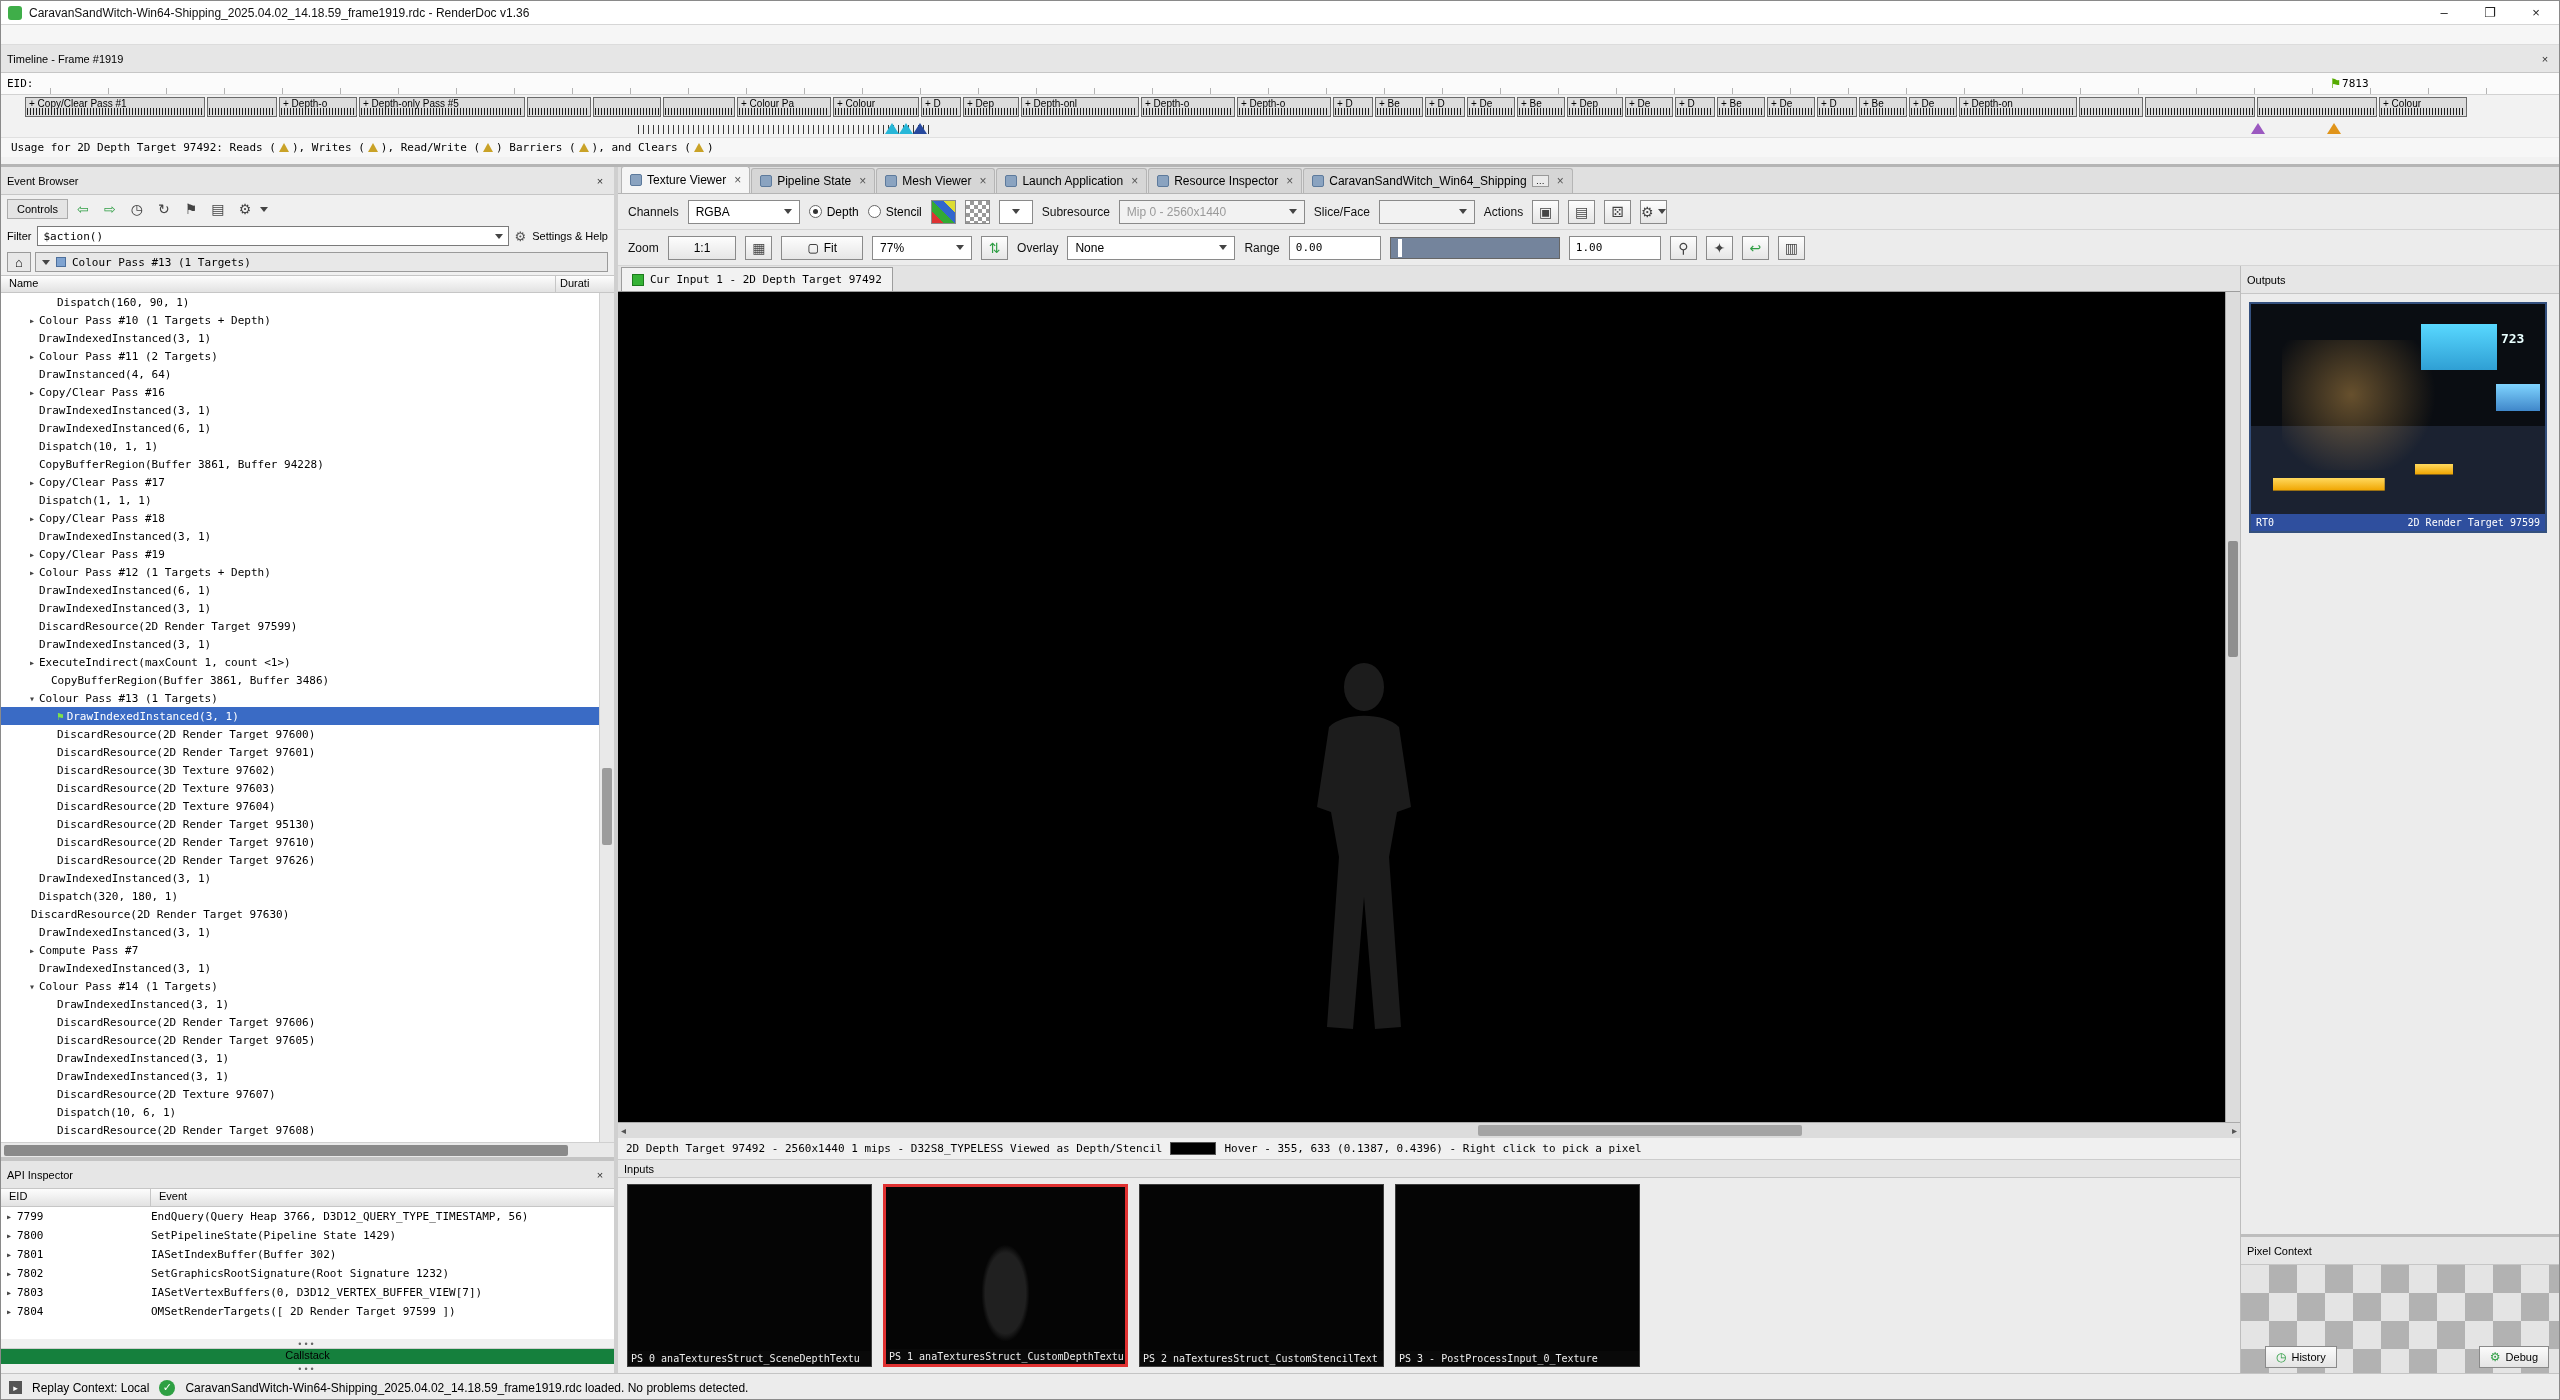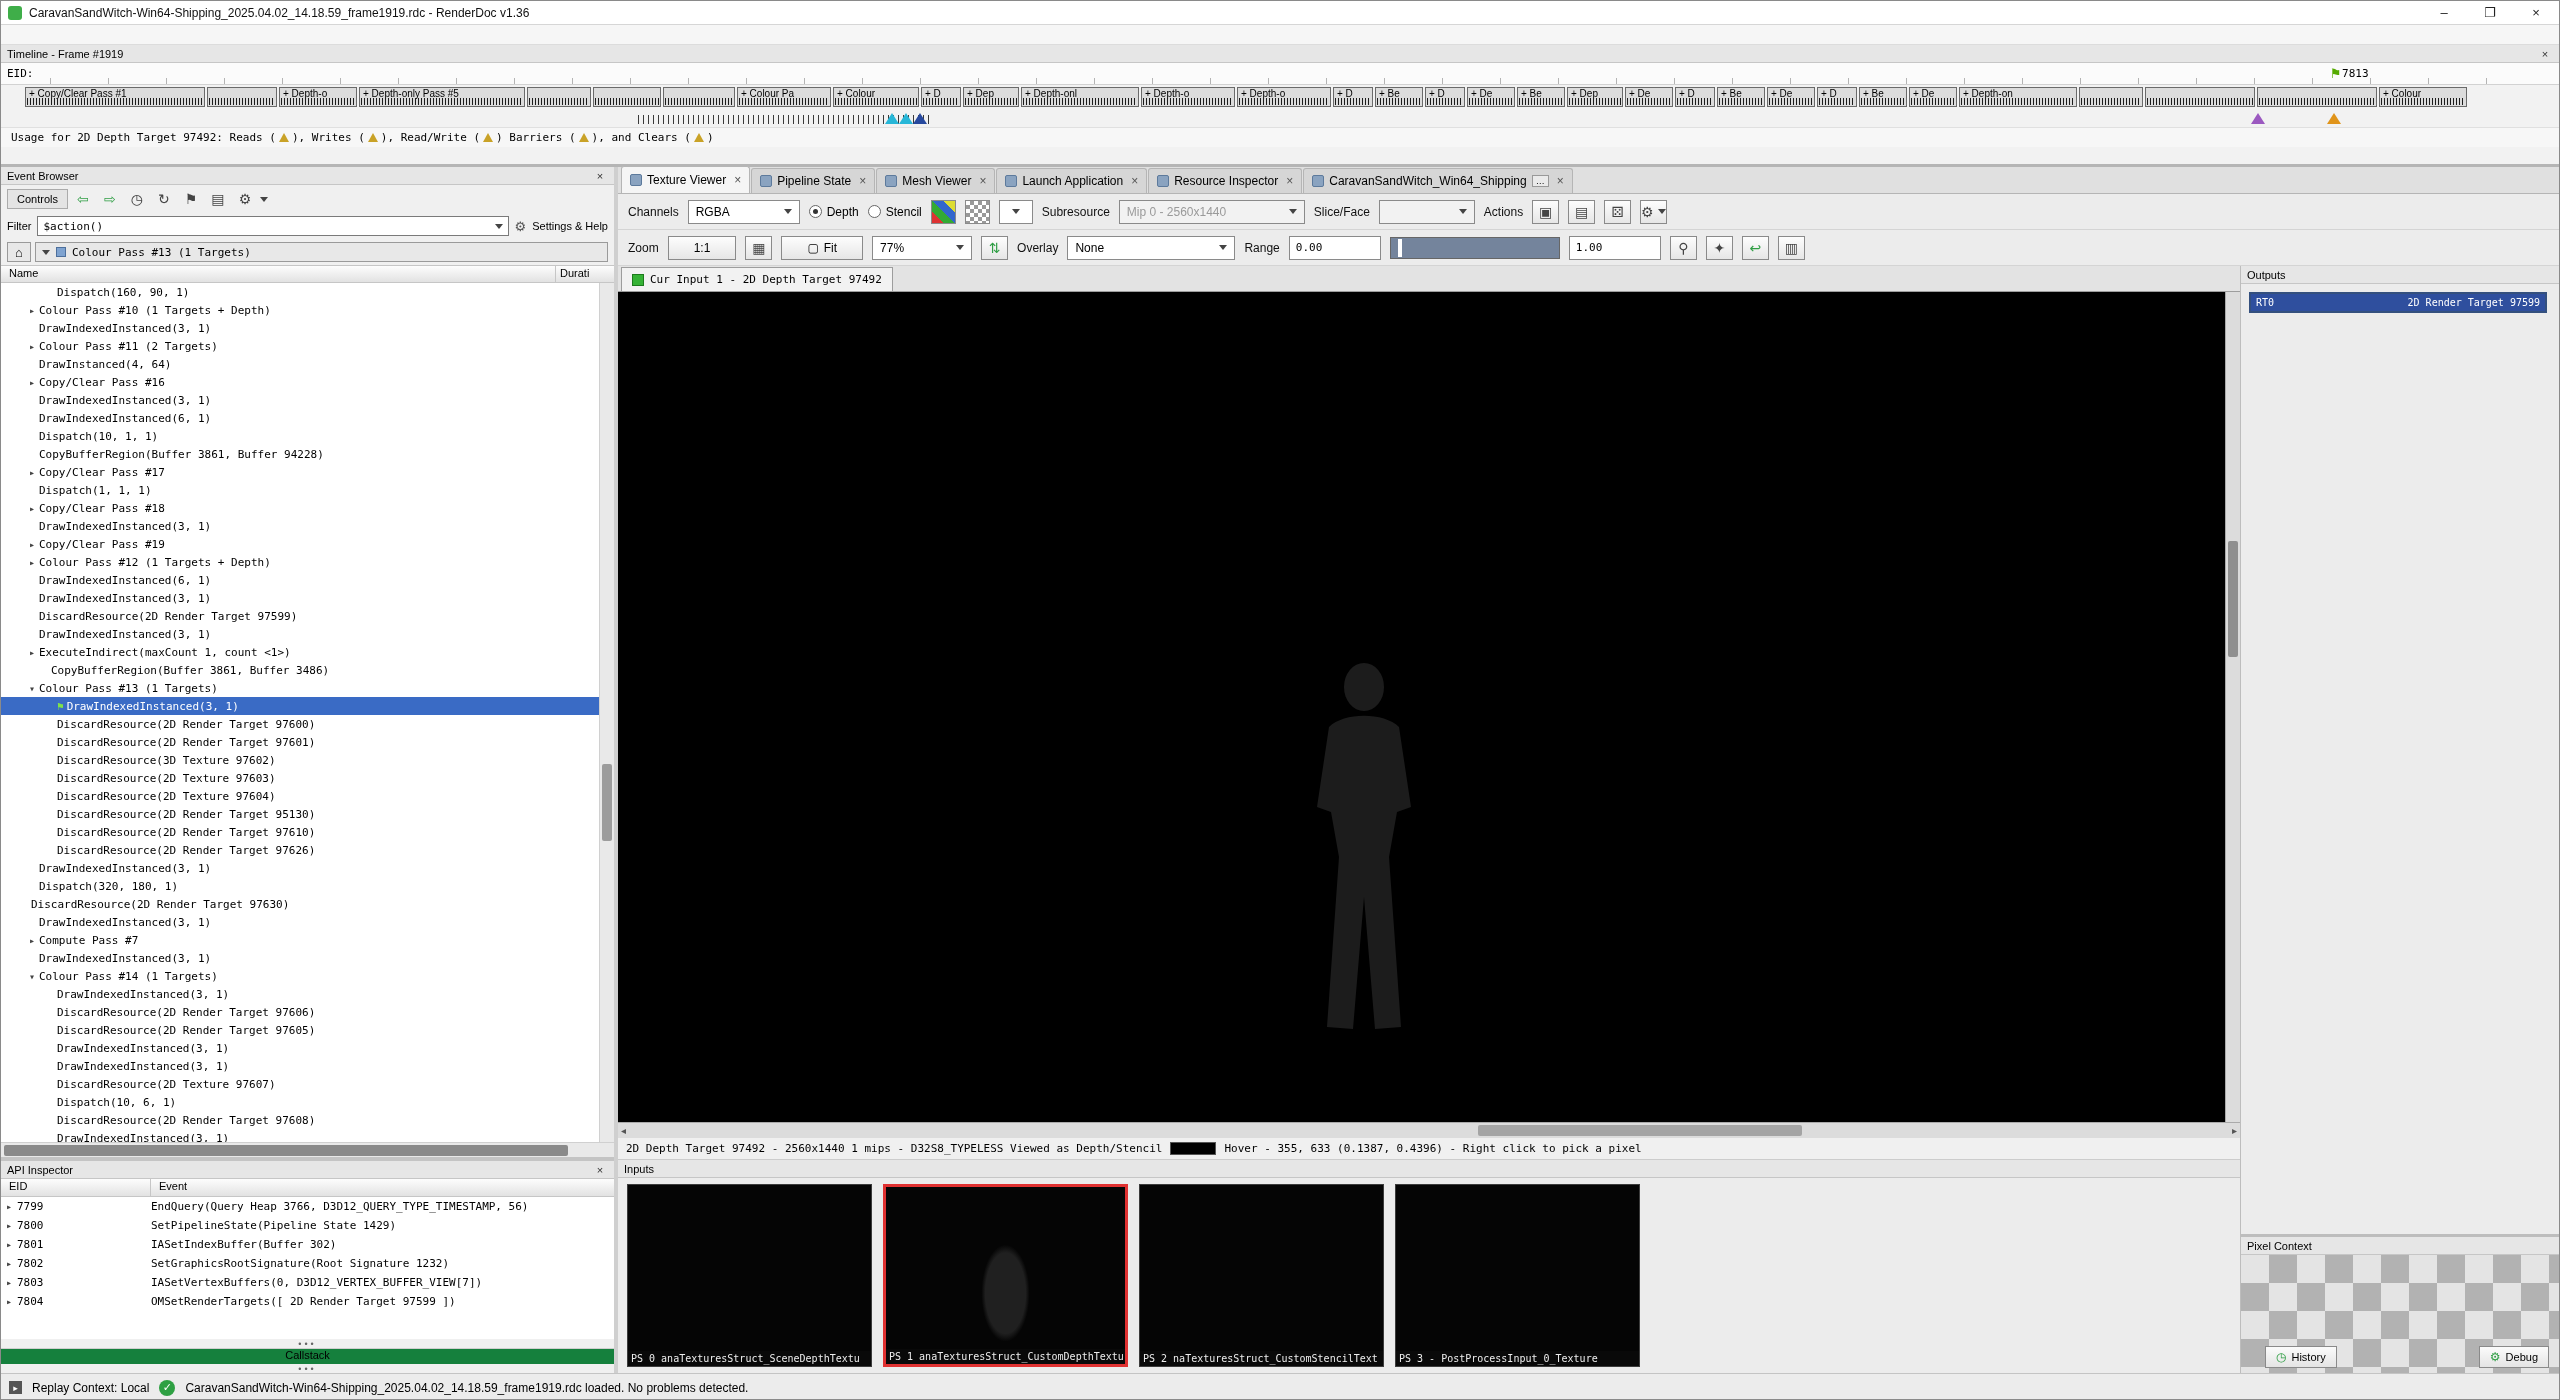--- a/index.html
+++ b/index.html
@@ -11,21 +11,21 @@
   .titlebar { height:24px; background:#ffffff; display:flex; align-items:center; border-bottom:1px solid #d6d6d6; }
   .app-icon { width:14px; height:14px; margin:0 7px; background:#3fae49; border-radius:3px; }
   .title-text { font-size:12px; color:#111; }
   .win-btns { margin-left:auto; display:flex; height:100%; }
   .win-btn { width:46px; display:flex; align-items:center; justify-content:center; font-size:13px; color:#222; }
   .menubar { height:20px; display:flex; align-items:center; background:#f6f6f6; border-bottom:1px solid #dcdcdc; padding-left:4px; }
   .menu-item { padding:0 9px; font-size:12px; }
 
   
   .tl-panel { height:122px; background:#f2f2f2; border-bottom:3px solid #b5b5b5; }
-  .panel-caption { height:18px; background:#e6e6e6; border-bottom:1px solid #c6c6c6; display:flex; align-items:center; padding:0 6px; font-size:11px; }
+  .panel-caption { height:28px; background:#e6e6e6; border-bottom:1px solid #c6c6c6; display:flex; align-items:center; padding:0 6px; font-size:11px; }
   .caption-close { margin-left:auto; width:16px; text-align:center; font-size:11px; color:#333; }
   .repeat-wrap { display:contents; }
   .ruler { position:relative; height:22px; background:#fbfbfb; border-bottom:1px solid #d2d2d2; }
   .eid-label { position:absolute; left:6px; top:4px; font:11px "DejaVu Sans Mono",monospace; }
   .rtick { position:absolute; top:4px; font:11px "DejaVu Sans Mono",monospace; color:#222; }
   .ruler-ticks-bg { position:absolute; left:49px; right:20px; bottom:0; height:6px;
        background:repeating-linear-gradient(90deg,#b4b4b4 0 1px,transparent 1px 58px); }
   .ruler-flag { position:absolute; left:2330px; top:1px; display:flex; align-items:center; font:11px "DejaVu Sans Mono",monospace; }
   .flag-glyph { color:#55aa00; font-size:15px; margin-right:2px; }
   .blocks { height:26px; display:flex; gap:2px; padding:2px 0 2px 24px; overflow:hidden; background:#f2f2f2; }
@@ -830,20 +830,23 @@
           </div>
         </div>
 
         <div class="tv-right">
           <div class="outputs-panel">
             <div class="panel-caption">
               <span>Outputs</span>
             </div>
             <div class="outputs-body">
               <div class="out-thumb">
+                <div class="out-img scene-bg">
+                  <span class="out-screen-text">723</span>
+                </div>
                 <div class="out-label">
                   <span>RT0</span>
                   <span>2D Render Target 97599</span>
                 </div>
               </div>
             </div>
           </div>
           <div class="pc-panel">
             <div class="panel-caption">
               <span>Pixel Context</span>

